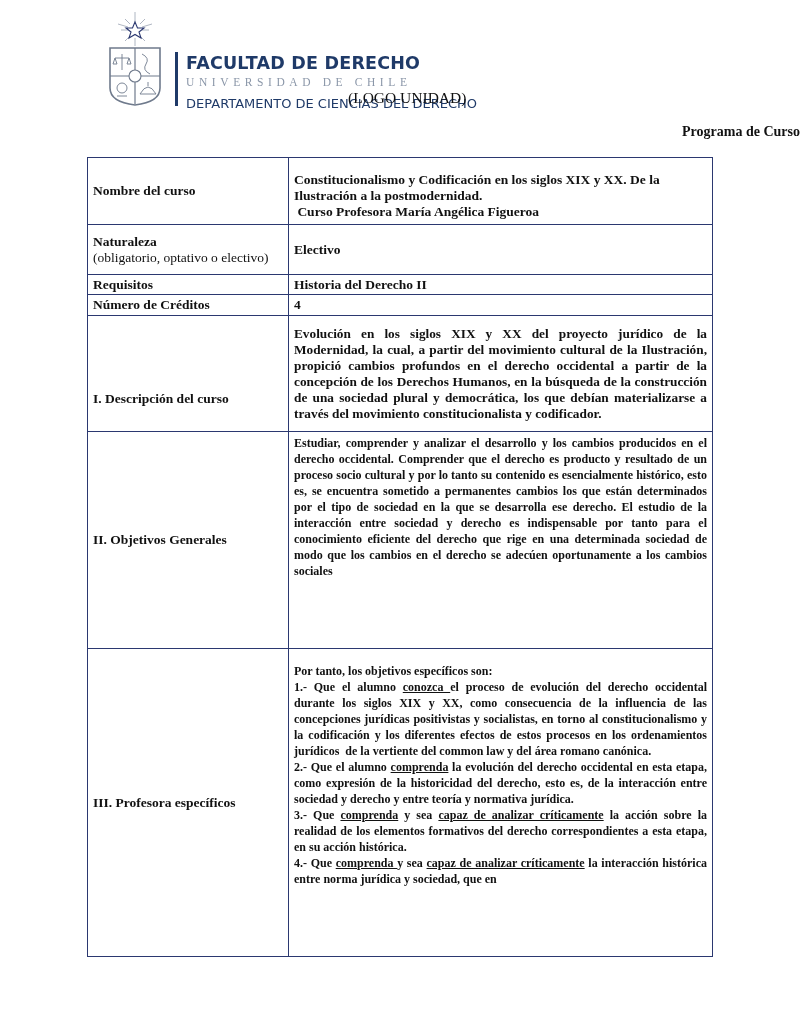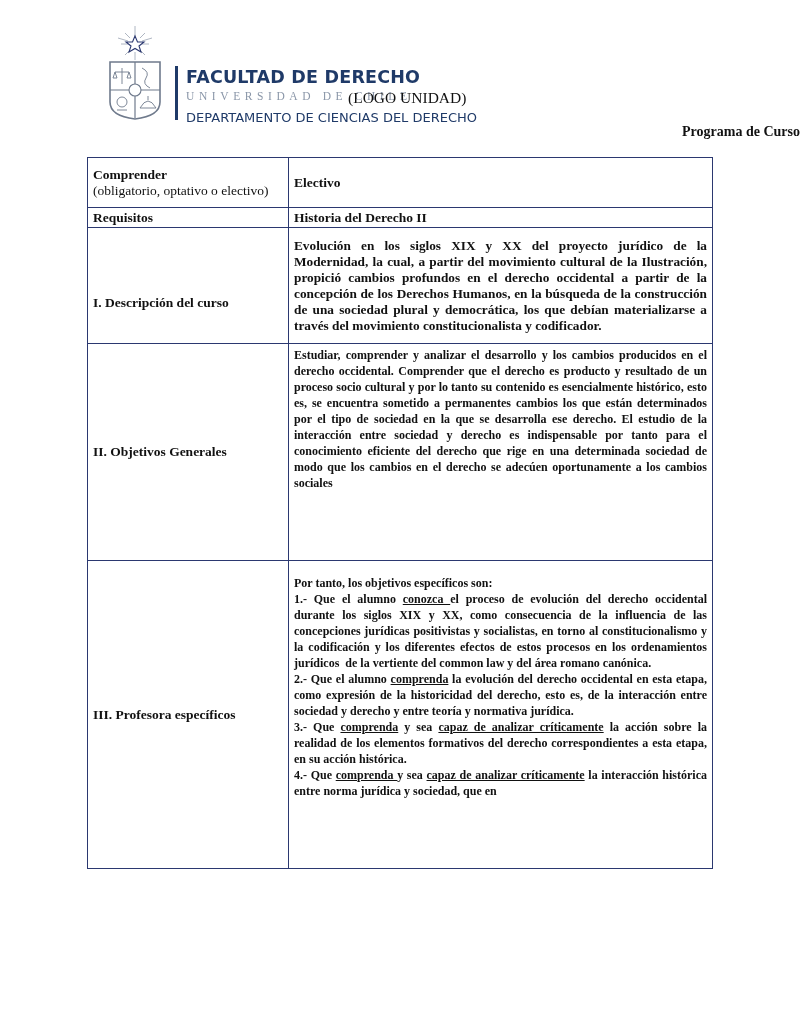--- a/index.html
+++ b/index.html
@@ -1,19 +1,19 @@
 <!DOCTYPE html>
 <html><head>
 <meta charset="utf-8">
 <style>
   html, body { margin:0; padding:0; background:#ffffff; }
   body { width:800px; height:1035px; position:relative; overflow:hidden;
          font-family:"Liberation Serif", "DejaVu Serif", serif; color:#111; }
 
-  .logo { position:absolute; left:104px; top:24px; width:245px; height:100px; }
+  .logo { position:absolute; left:104px; top:10px; width:245px; height:100px; }
   .crest { position:absolute; left:0; top:0; width:62px; height:96px; }
   .logo-bar { position:absolute; left:71px; top:42px; width:3px; height:54px; background:#1f3a68; }
   .logo-title { position:absolute; left:82px; top:43px; font-family:"DejaVu Sans", sans-serif;
                 font-weight:bold; font-size:17.5px; color:#1f3a68; letter-spacing:0.2px; white-space:nowrap; }
   .logo-sub { position:absolute; left:82px; top:66px; font-family:Liberation Serif, serif;
               font-size:11.5px; color:#8a96a8; letter-spacing:4.6px; white-space:nowrap; }
   .logo-dept { position:absolute; left:82px; top:86px; font-family:"DejaVu Sans", sans-serif;
                font-size:13px; color:#1f3a68; white-space:nowrap; }
   .logo-unidad { position:absolute; left:348px; top:89px; font-size:15.5px; color:#111; white-space:nowrap; }
 
@@ -71,33 +71,44 @@
   <div class="logo-title">FACULTAD DE DERECHO</div>
   <div class="logo-sub">UNIVERSIDAD DE CHILE</div>
   <div class="logo-dept">DEPARTAMENTO DE CIENCIAS DEL DERECHO</div>
 </div>
 <div class="logo-unidad">(LOGO UNIDAD)</div>
 
 <div class="doc-title">Programa de Curso</div>
 
 <table class="prog">
   <tbody>
+      <tr style="height:67px">
+    <td class="lbl"><span class="b">Nombre del curso</span></td>
+    <td class="val" style="padding-top:14px; vertical-align:top;">
+      <div>Constitucionalismo y Codificación en los siglos XIX y XX. De la Ilustración a la postmodernidad.</div>
+      <div style="white-space:pre"> Curso Profesora María Angélica Figueroa</div>
+    </td>
+  </tr>
   <tr style="height:50px">
     <td class="lbl">
-      <div class="b">Comprender</div>
+      <div class="b">Naturaleza</div>
       <div>(obligatorio, optativo o electivo)</div>
     </td>
     <td class="val">Electivo</td>
   </tr>
   <tr style="height:20px">
     <td class="lbl"><span class="b">Requisitos</span></td>
     <td class="val">Historia del Derecho II</td>
   </tr>
+  <tr style="height:21px">
+    <td class="lbl"><span class="b">Número de Créditos</span></td>
+    <td class="val">4</td>
+  </tr>
   <tr style="height:116px">
-    <td class="lbl" style="vertical-align:bottom; padding-bottom:32px;"><span class="b">I. Descripción del curso</span></td>
+    <td class="lbl" style="vertical-align:bottom; padding-bottom:24px;"><span class="b">I. Descripción del curso</span></td>
     <td class="val justify" style="font-size:13.3px;">Evolución en los siglos XIX y XX del proyecto jurídico de la Modernidad, la cual, a partir del movimiento cultural de la Ilustración, propició cambios profundos en el derecho occidental a partir de la concepción de los Derechos Humanos, en la búsqueda de la construcción de una sociedad plural y democrática, los que debían materializarse a través del movimiento constitucionalista y codificador.</td>
   </tr>
   <tr style="height:217px">
     <td class="lbl"><span class="b">II. Objetivos Generales</span></td>
     <td class="big" style="vertical-align:top; padding-top:3px;">Estudiar, comprender y analizar el desarrollo y los cambios producidos en el derecho occidental. Comprender que el derecho es producto y resultado de un proceso socio cultural y por lo tanto su contenido es esencialmente histórico, esto es, se encuentra sometido a permanentes cambios los que están determinados por el tipo de sociedad en la que se desarrolla ese derecho. El estudio de la interacción entre sociedad y derecho es indispensable por tanto para el conocimiento eficiente del derecho que rige en una determinada sociedad de modo que los cambios en el derecho se adecúen oportunamente a los cambios sociales</td>
   </tr>
   <tr style="height:308px">
     <td class="lbl"><span class="b">III. Profesora específicos</span></td>
     <td class="big" style="vertical-align:top; padding-top:14px;">
       <div>Por tanto, los objetivos específicos son:</div>

